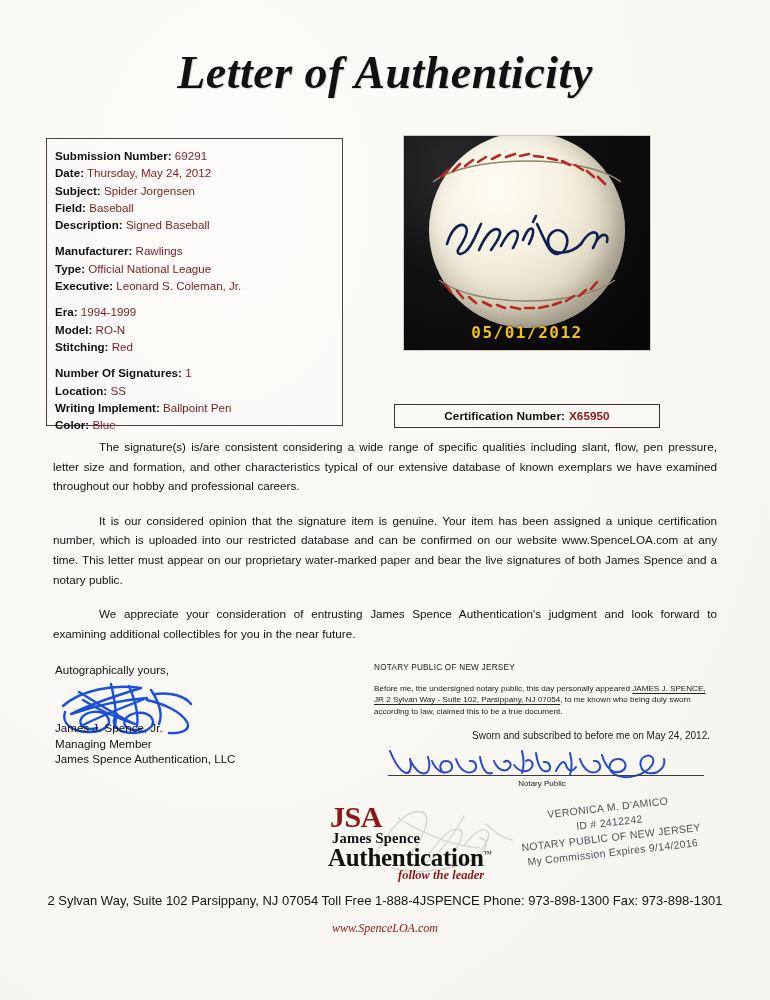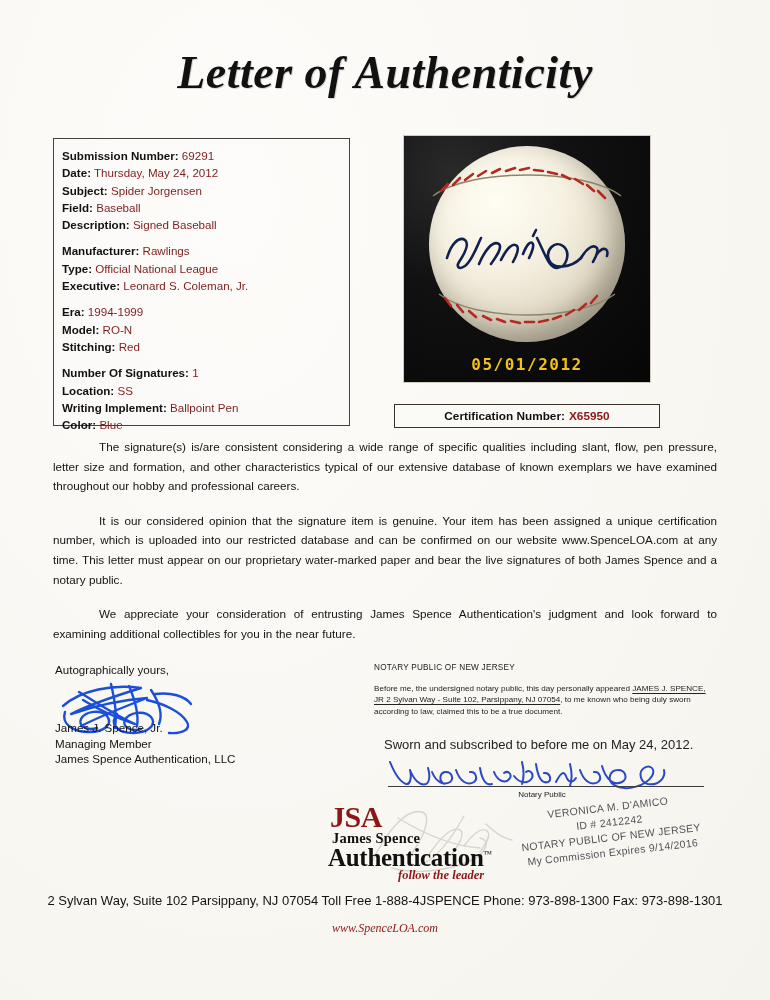--- a/index.html
+++ b/index.html
@@ -36,21 +36,21 @@
     font-weight: bold;
     font-size: 46px;
     letter-spacing: 0.5px;
     color: #111111;
     text-shadow: 1px 1px 0 rgba(150,150,150,0.35);
   }
 
   
   .details-box {
     position: absolute;
-    left: 53px;
+    left: 46px;
     top: 138px;
     width: 297px;
     height: 288px;
     border: 1.5px solid #4a4038;
     background: rgba(255,255,255,0.12);
     box-sizing: border-box;
     padding: 8px 0 12px 8px;
   }
   .det-row {
     font-size: 11.6px;
@@ -67,21 +67,21 @@
     font-weight: normal;
   }
   .det-gap { height: 9px; }
 
   
   .photo-wrap {
     position: absolute;
     left: 404px;
     top: 136px;
     width: 246px;
-    height: 246px;
+    height: 214px;
     background: #0d0d0d;
     overflow: hidden;
     box-shadow: 0 0 0 1px #cfcbc3;
   }
   .photo-grain {
     position: absolute;
     inset: 0;
     background:
       radial-gradient(circle at 20% 15%, #2a2a2a 0%, #111 40%, #060606 100%);
     opacity: 1;
@@ -213,24 +213,24 @@
     font-size: 8.1px;
     line-height: 11.4px;
     color: #222;
     text-align: left;
   }
   .notary-body u {
     text-decoration: underline;
     text-underline-offset: 1.5px;
   }
   .sworn {
-    margin-top: 20px;
-    font-size: 13px;
+    margin-top: 13px;
+    font-size: 10px;
     color: #222;
-    text-align: left;
+    text-align: right;
     padding-left: 10px;
   }
   .nsig {
     position: relative;
     margin-top: 4px;
     height: 40px;
   }
   .nsig svg { width: 100%; height: 100%; display: block; }
   .nline {
     position: absolute;

